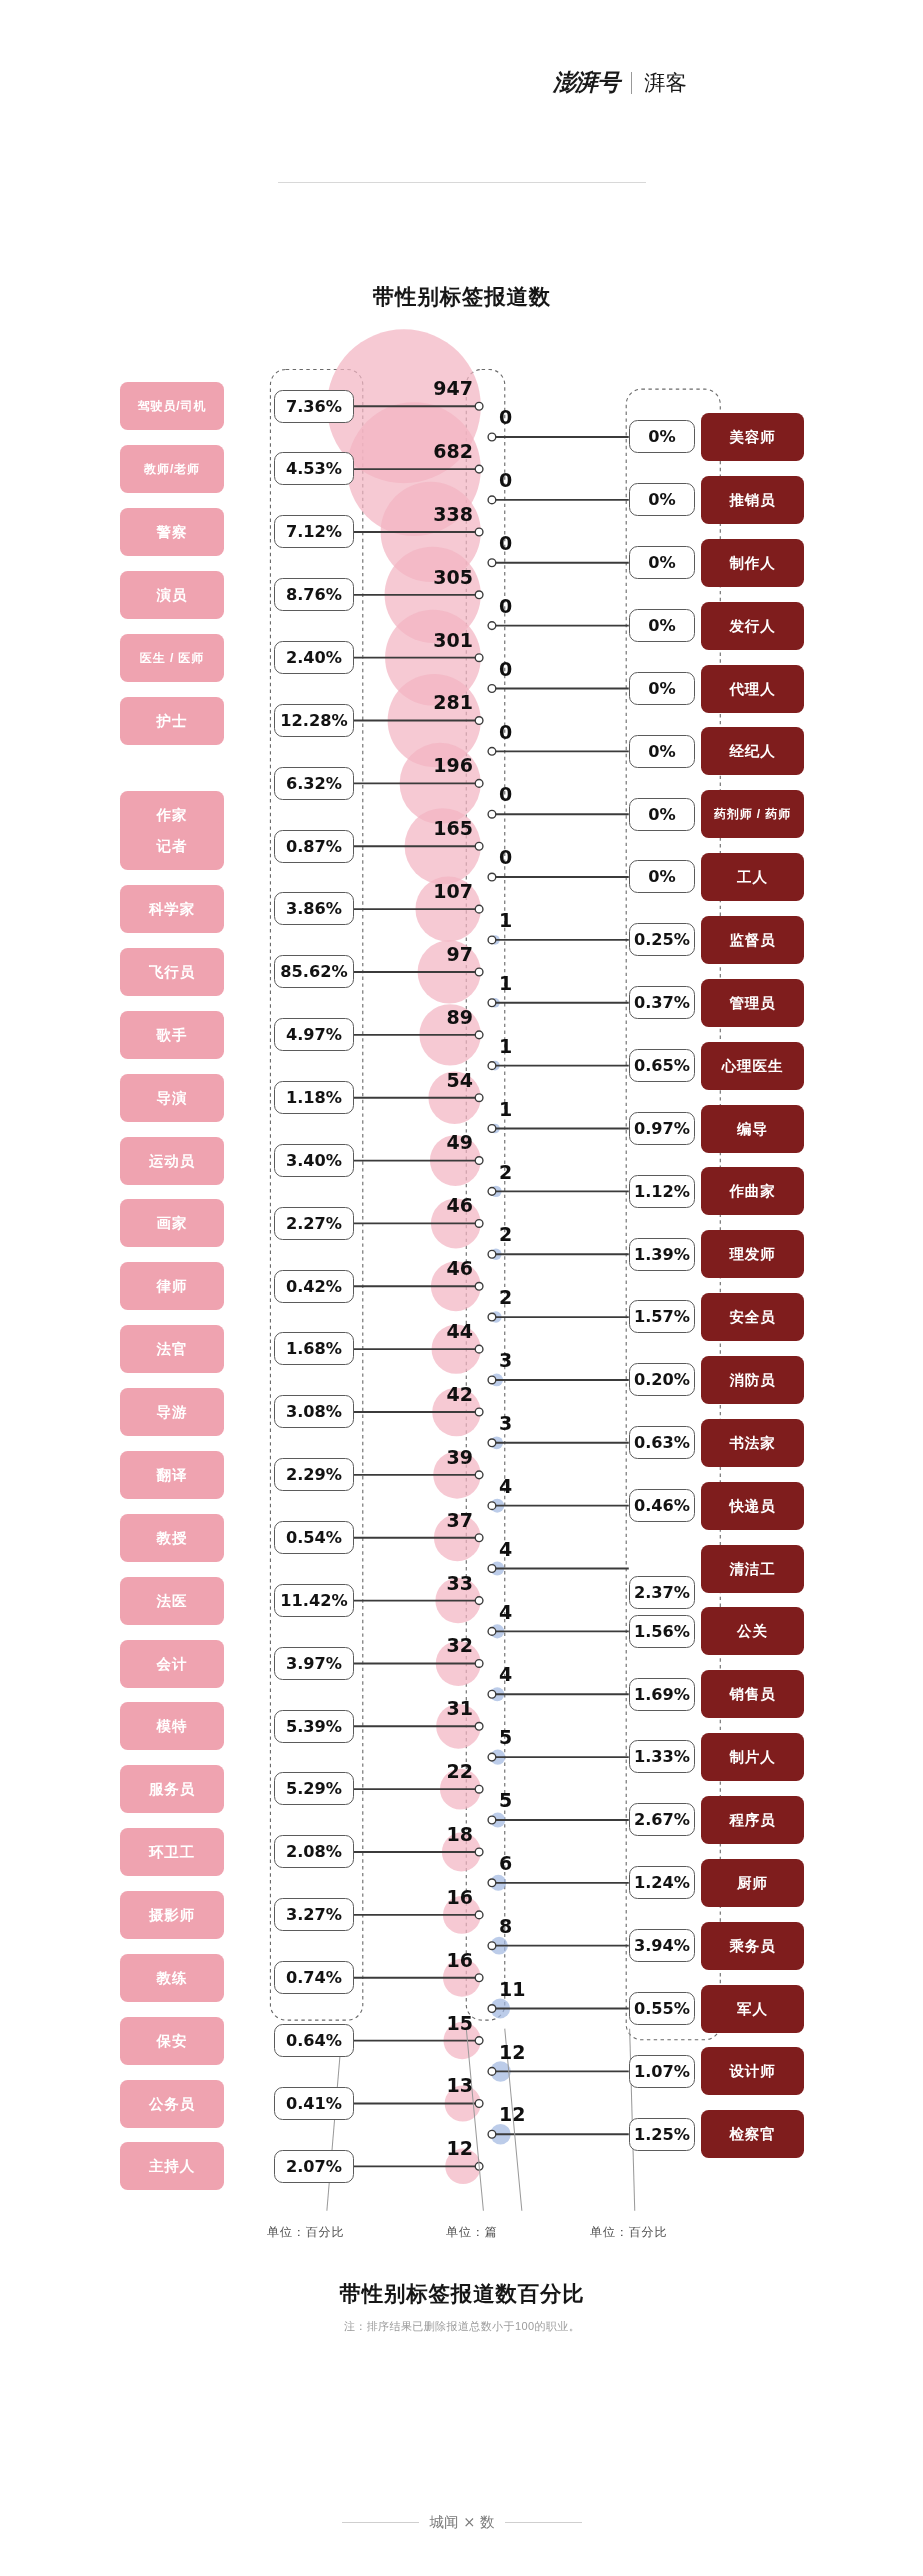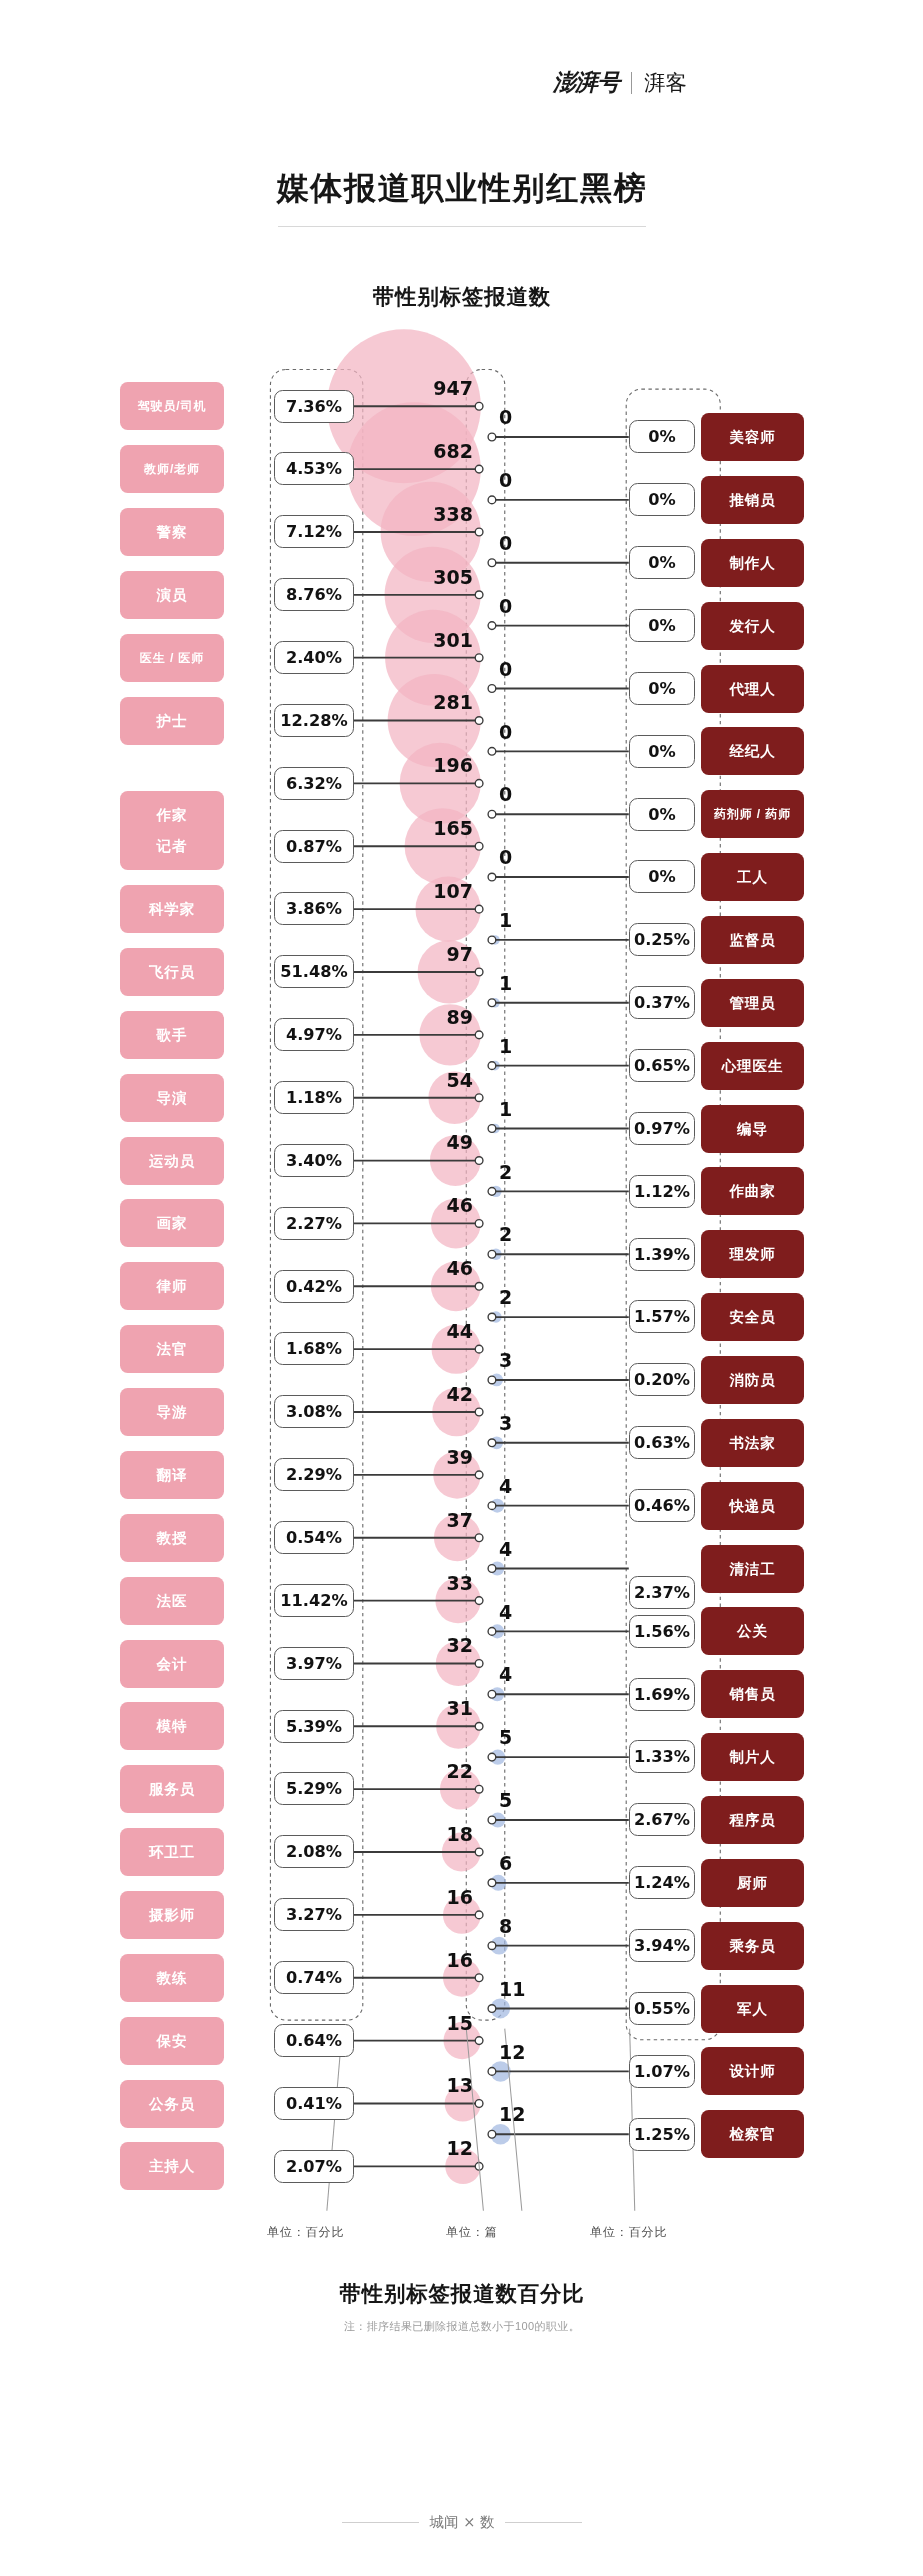--- a/index.html
+++ b/index.html
@@ -66,21 +66,20 @@
 
 <div class="brand">
   <div class="brand-inner">
     <span class="brand-mark">澎湃号</span>
     <span class="brand-sep"></span>
     <span class="brand-sub">湃客</span>
   </div>
 </div>
 
 <div class="title-wrap">
-  <div class="main-title">媒体报道职业性别红黑榜</div>
   <div class="title-rule"></div>
 </div>
 
 <div class="section-title" id="sec-top">带性别标签报道数</div>
 
 <svg id="chart" xmlns="http://www.w3.org/2000/svg" viewBox="0 0 1080 3012" width="924" height="2576">
     <rect x="316" y="432" width="108" height="1930" rx="18" fill="none" stroke="#6a6a6a" stroke-width="1.3" stroke-dasharray="4 4"></rect>
     <rect x="545" y="432" width="45" height="1930" rx="18" fill="none" stroke="#6a6a6a" stroke-width="1.3" stroke-dasharray="4 4"></rect>
     <rect x="732" y="455" width="110" height="1930" rx="18" fill="none" stroke="#6a6a6a" stroke-width="1.3" stroke-dasharray="4 4"></rect>
     <circle cx="472" cy="475" r="90" fill="#f2b4c2" fill-opacity="0.72"></circle>
@@ -281,21 +280,21 @@
     <div class="chip left" style="top:791px;">作家</div>
     <div class="pill left" style="top:767px;">6.32%</div>
     <div class="val left" style="top:754px; left:387px; width:86px;">196</div>
     <div class="chip left" style="top:822px;">记者</div>
     <div class="pill left" style="top:830px;">0.87%</div>
     <div class="val left" style="top:817px; left:387px; width:86px;">165</div>
     <div class="chip left" style="top:885px;">科学家</div>
     <div class="pill left" style="top:892px;">3.86%</div>
     <div class="val left" style="top:880px; left:387px; width:86px;">107</div>
     <div class="chip left" style="top:948px;">飞行员</div>
-    <div class="pill left" style="top:955px;">51.48%</div>
+    <div class="pill left" style="top:955px;">85.62%</div>
     <div class="val left" style="top:943px; left:387px; width:86px;">97</div>
     <div class="chip left" style="top:1011px;">歌手</div>
     <div class="pill left" style="top:1018px;">4.97%</div>
     <div class="val left" style="top:1006px; left:387px; width:86px;">89</div>
     <div class="chip left" style="top:1074px;">导演</div>
     <div class="pill left" style="top:1081px;">1.18%</div>
     <div class="val left" style="top:1069px; left:387px; width:86px;">54</div>
     <div class="chip left" style="top:1137px;">运动员</div>
     <div class="pill left" style="top:1144px;">3.40%</div>
     <div class="val left" style="top:1131px; left:387px; width:86px;">49</div>

